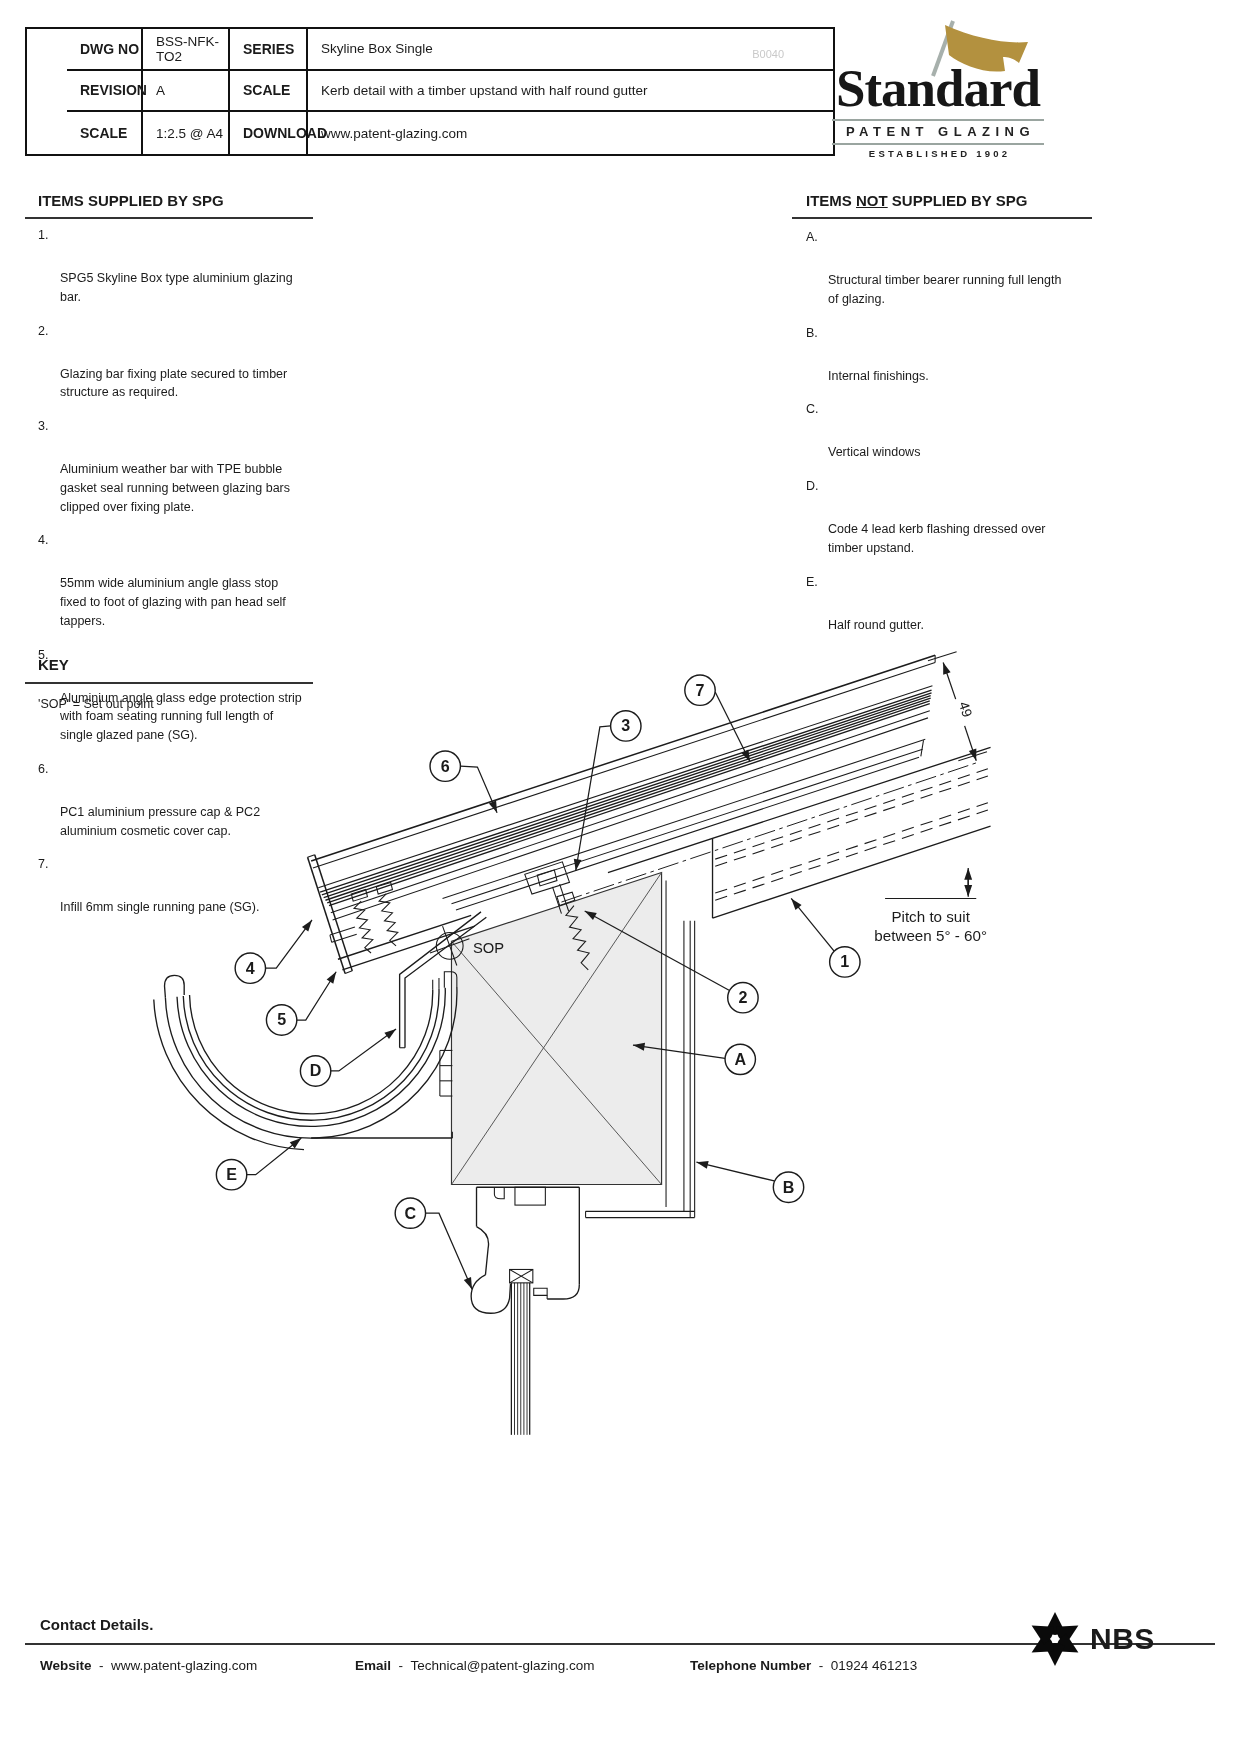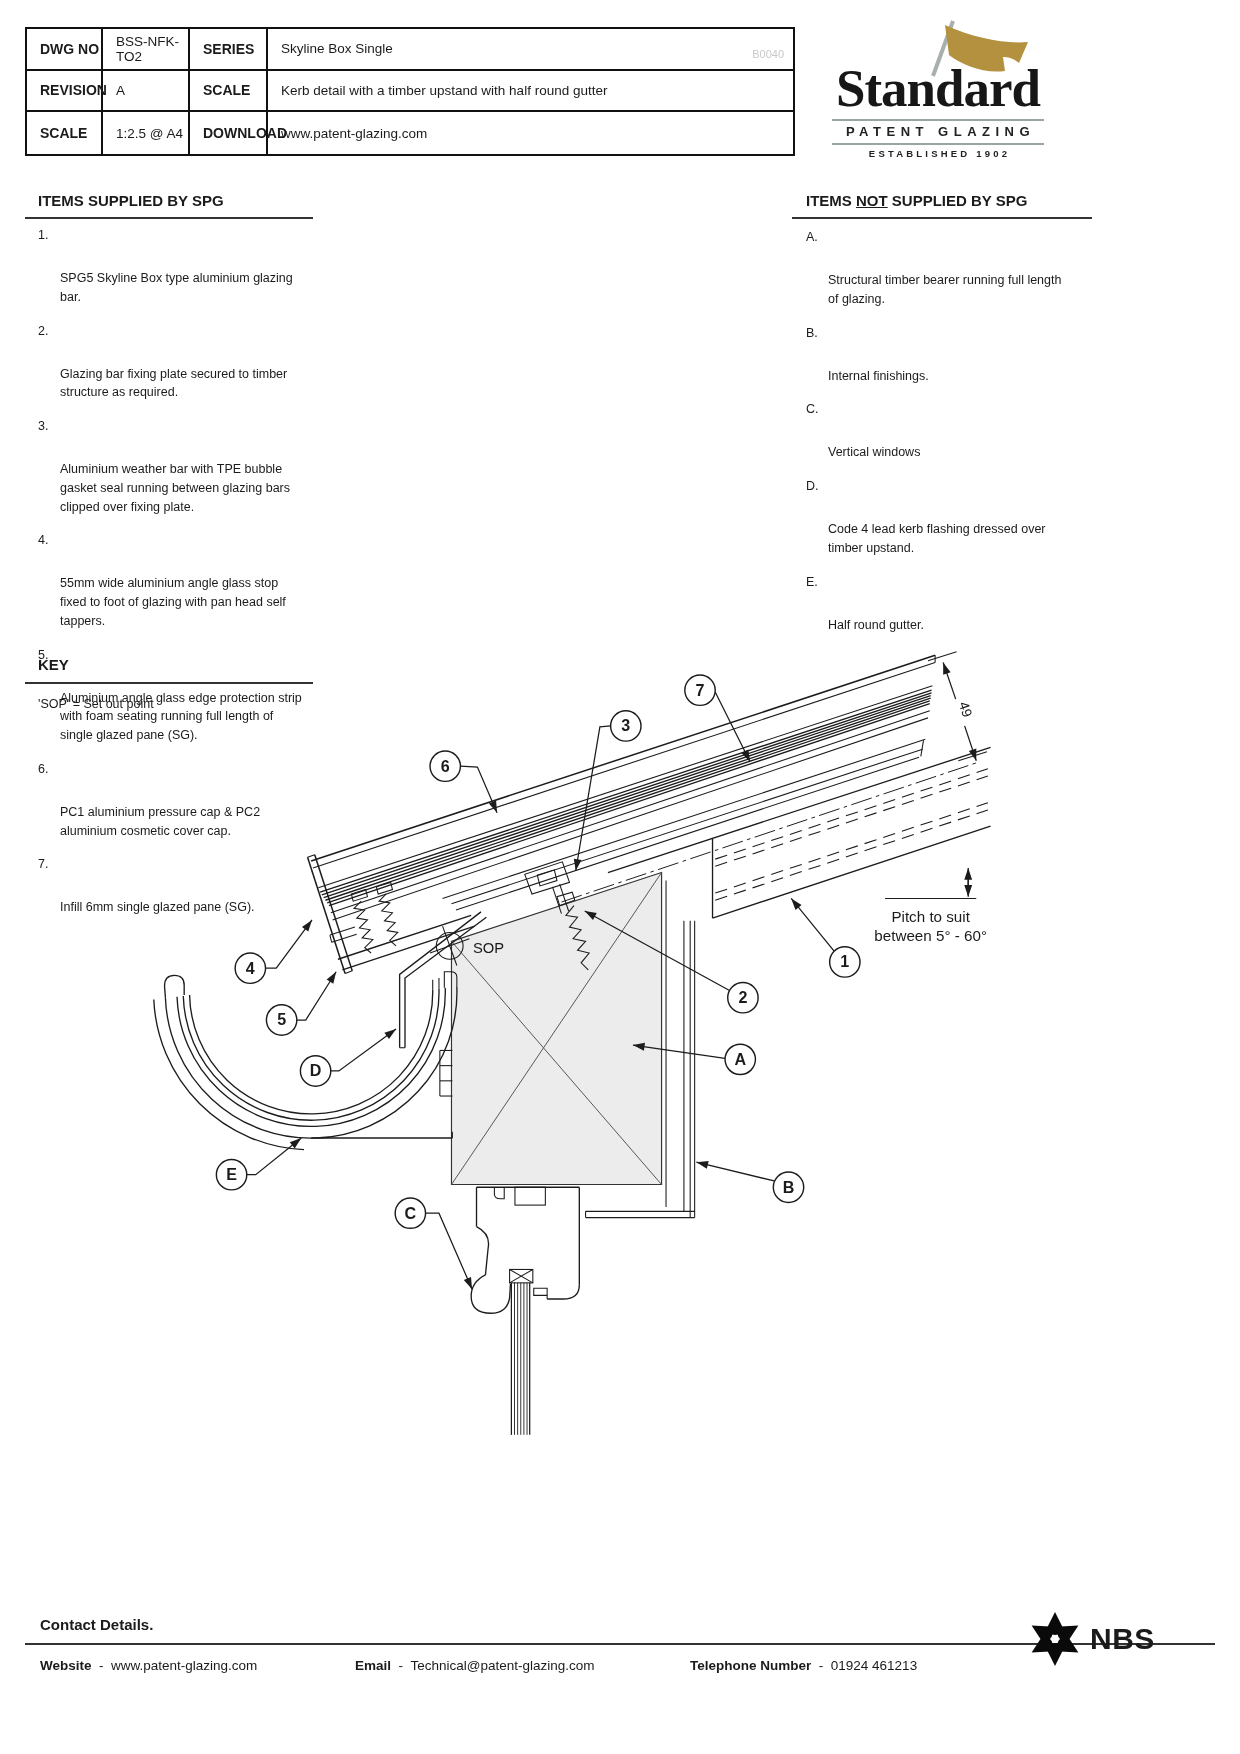--- a/index.html
+++ b/index.html
@@ -1,21 +1,21 @@
 <!DOCTYPE html>
 <html><head>
 <meta charset="utf-8">
 <style>
   html,body{margin:0;padding:0;}
   body{width:1240px;height:1754px;position:relative;background:#fff;
        font-family:"Liberation Sans",sans-serif;color:#1b1b1b;overflow:hidden;}
   .abs{position:absolute;}
   
   .infotable{left:25px;top:27px;width:766px;height:125px;border:2px solid #111;
-             display:grid;grid-template-columns:76px 87px 78px 1fr;grid-template-rows:1fr 1fr 1fr;}
+             display:grid;grid-template-columns:76px 87px 78px 1fr;grid-template-rows:1fr 1fr 1fr;padding-left:40px;}
   .infotable .cell{border-right:2px solid #111;border-bottom:2px solid #111;
                    display:flex;align-items:center;padding-left:13px;font-size:13.5px;}
   .infotable .cell.lastcol{border-right:none;}
   .infotable .cell.lastrow{border-bottom:none;}
   .infotable .lbl{font-weight:bold;font-size:14px;}
   .watermark{left:698px;top:48px;width:86px;text-align:right;color:#c9c9c9;font-size:11px;}
   
   .logo{left:830px;top:18px;width:216px;height:140px;text-align:center;}
   .logo .flagwrap{position:absolute;left:92px;top:0;width:124px;height:60px;}
   .logo .wordmark{position:relative;margin-top:44px;font-family:"Liberation Serif",serif;
@@ -98,21 +98,21 @@
     <li>
       <span class="num">5.</span>
       <span class="txt">Aluminium angle glass edge protection strip with foam seating running full length of single glazed pane (SG).</span>
     </li>
     <li>
       <span class="num">6.</span>
       <span class="txt">PC1 aluminium pressure cap &amp; PC2 aluminium cosmetic cover cap.</span>
     </li>
     <li>
       <span class="num">7.</span>
-      <span class="txt">Infill 6mm single glazed pane (SG).</span>
+      <span class="txt">Infill 6mm single running pane (SG).</span>
     </li>
   </ol>
 
 <div class="abs sechead" style="left:806px;top:192px;"><span>ITEMS </span><u class="notline">NOT</u><span> SUPPLIED BY SPG</span></div>
 <div class="abs rule-h" style="left:792px;top:217px;width:300px;"></div>
 <ol class="abs itemlist" style="left:806px;top:228px;width:268px;">
     <li>
       <span class="num">A.</span>
       <span class="txt">Structural timber bearer running full length of glazing.</span>
     </li>

